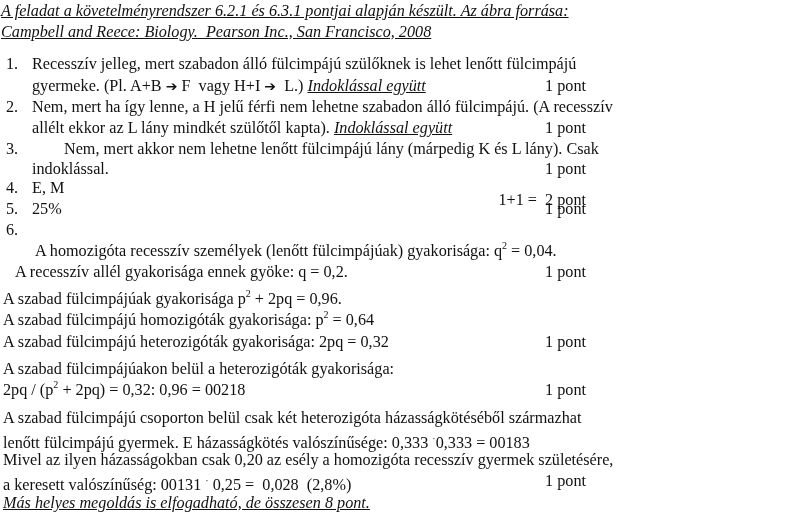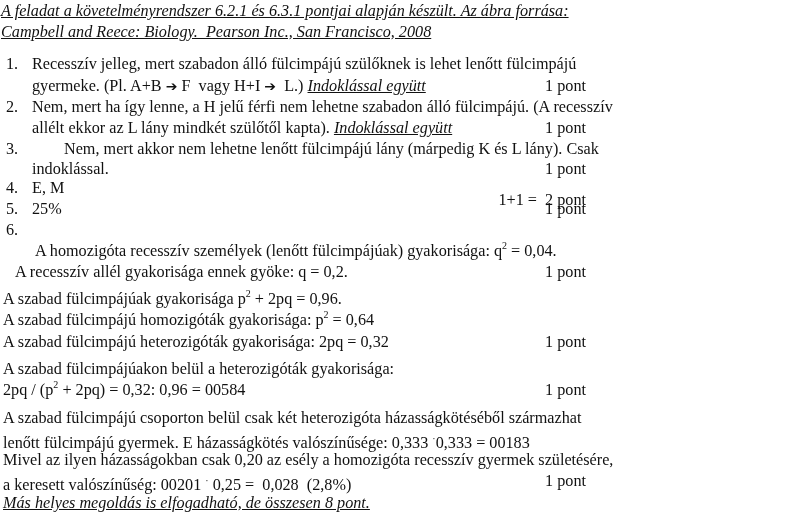--- a/index.html
+++ b/index.html
@@ -68,23 +68,23 @@
   <div class="pts" style="top:262px; right:214px;">1 pont</div>
 
   <div class="line" style="top:289px; left:3px;"><span>A szabad fülcimpájúak gyakorisága p</span><sup>2</sup><span> + 2pq = 0,96.</span></div>
 
   <div class="line" style="top:310px; left:3px;"><span>A szabad fülcimpájú homozigóták gyakorisága: p</span><sup>2</sup><span> = 0,64</span></div>
 
   <div class="line" style="top:332px; left:3px;">A szabad fülcimpájú heterozigóták gyakorisága: 2pq = 0,32</div>
   <div class="pts" style="top:332px; right:214px;">1 pont</div>
 
   <div class="line" style="top:359px; left:3px;">A szabad fülcimpájúakon belül a heterozigóták gyakorisága:</div>
-  <div class="line" style="top:380px; left:3px;"><span>2pq / (p</span><sup>2</sup><span> + 2pq) = 0,32: 0,96 = 00584</span></div>
+  <div class="line" style="top:380px; left:3px;"><span>2pq / (p</span><sup>2</sup><span> + 2pq) = 0,32: 0,96 = 00218</span></div>
   <div class="pts" style="top:380px; right:214px;">1 pont</div>
 
   <div class="line" style="top:408px; left:3px;">A szabad fülcimpájú csoporton belül csak két heterozigóta házasságkötéséből származhat</div>
   <div class="line" style="top:429px; left:3px;"><span>lenőtt fülcimpájú gyermek. E házasságkötés valószínűsége: 0,333 </span><span class="dot">·</span><span>0,333 = 00183</span></div>
   <div class="line" style="top:450px; left:3px;">Mivel az ilyen házasságokban csak 0,20 az esély a homozigóta recesszív gyermek születésére,</div>
-  <div class="line" style="top:471px; left:3px;"><span>a keresett valószínűség: 00201 </span><span class="dot">·</span><span> 0,25 =  0,028  (2,8%)</span></div>
+  <div class="line" style="top:471px; left:3px;"><span>a keresett valószínűség: 00131 </span><span class="dot">·</span><span> 0,25 =  0,028  (2,8%)</span></div>
   <div class="pts" style="top:471px; right:214px;">1 pont</div>
 
   <div class="line it" style="top:493px; left:3px;">Más helyes megoldás is elfogadható, de összesen 8 pont.</div>
 </div>
 
 </body></html>

